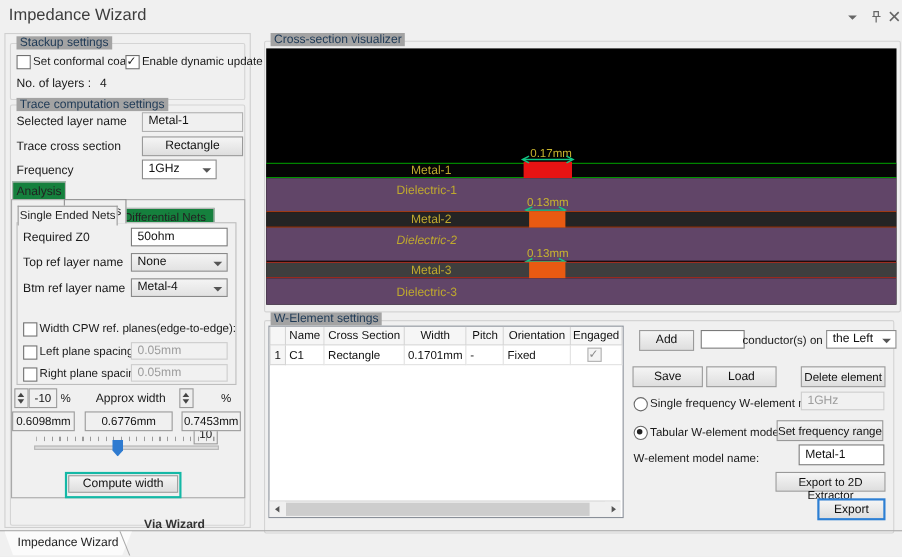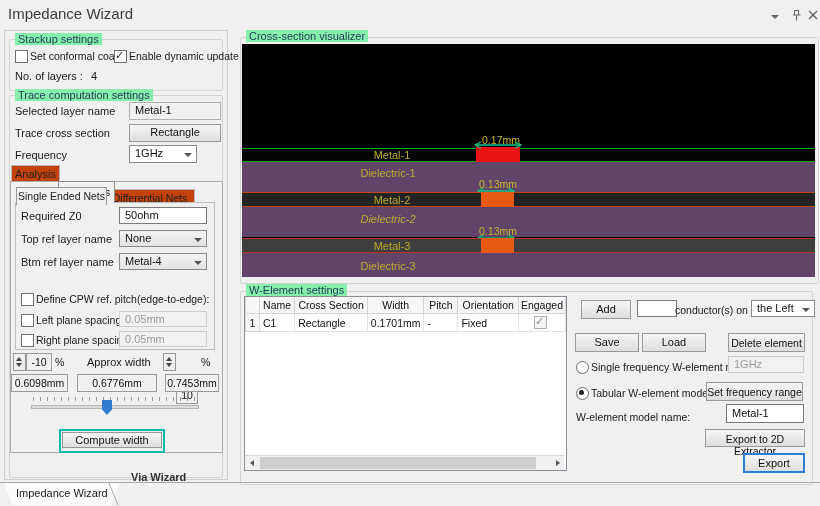--- a/index.html
+++ b/index.html
@@ -1,38 +1,38 @@
 <!DOCTYPE html>
 <html><head>
 <meta charset="utf-8">
 <style>
   html,body{margin:0;padding:0;}
   body{font-family:"Liberation Sans","DejaVu Sans",sans-serif;font-size:11px;color:#111;background:#e9e9e9;}
   .app{position:relative;width:820px;height:506px;background:#f0f0f0;overflow:hidden;}
   .abs{position:absolute;}
   .title{font-size:15px;color:#3c3c3c;}
-  .grouplab{position:absolute;background:#86efac;padding:0 3px;color:#1f3a56;white-space:nowrap;}
+  .grouplab{position:absolute;background:#a3a3a3;padding:0 3px;color:#1f3a56;white-space:nowrap;}
   .groupbox{position:absolute;border:1px solid #d4d4d4;border-radius:2px;background:#f0f0f0;}
   .panel{position:absolute;border:1px solid #cfcfcf;background:#f0f0f0;}
   .lbl{position:absolute;white-space:nowrap;color:#1a1a1a;}
   .t-small{font-size:10.5px;}
   .cb{position:absolute;width:11px;height:11px;border:1px solid #707070;background:#fff;}
   .cb.checked::after{content:"✓";position:absolute;top:-2px;left:0px;font-size:11px;color:#222;}
   .cb.gray{border-color:#b0b0b0;background:#f4f4f4;}
   .cb.gray::after{color:#8d8d8d;}
   .radio{position:absolute;width:11px;height:11px;border:1px solid #6a6a6a;border-radius:50%;background:#fff;}
   .radio.sel::after{content:"";position:absolute;left:2px;top:2px;width:5px;height:5px;border-radius:50%;background:#222;}
   .btn{position:absolute;background:linear-gradient(#f5f5f5,#dedede);border:1px solid #999;text-align:center;color:#111;}
   .field{position:absolute;background:#f0f0f0;border:1px solid #b1b1b1;padding:1px 5px;white-space:nowrap;overflow:hidden;}
   .edit{position:absolute;background:#fff;border:1px solid #7a7a7a;padding:1px 5px;white-space:nowrap;}
   .disab{position:absolute;background:#f1f1f1;border:1px solid #cdcdcd;color:#9c9c9c;padding:1px 5px;white-space:nowrap;}
   .combo{position:absolute;background:linear-gradient(#f4f4f4,#e2e2e2);border:1px solid #8a8a8a;padding:1px 5px;white-space:nowrap;}
   .combo.white{background:#fff;}
   .carrow{position:absolute;right:4px;top:50%;margin-top:-1px;width:0;height:0;border-left:4px solid transparent;border-right:4px solid transparent;border-top:4px solid #555;}
-  .tab{position:absolute;border:1px solid #b5b5b5;border-bottom:none;background:#c2410c;text-align:center;color:#222;}
+  .tab{position:absolute;border:1px solid #b5b5b5;border-bottom:none;background:#15803d;text-align:center;color:#222;}
   .tab.active{background:#f0f0f0;border-color:#8f8f8f;z-index:3;}
   .tabpanel{position:absolute;border:1px solid #a9a9a9;background:#f0f0f0;}
   .innerbox{position:absolute;border:1px solid #bdbdbd;background:#f0f0f0;}
   .redwrap{position:absolute;border:2px solid #14b8a6;}
   .spinarrows{position:absolute;width:11px;height:16px;border:1px solid #9a9a9a;background:#eee;}
   .spinarrows::before{content:"";position:absolute;left:2px;top:3px;border-left:3px solid transparent;border-right:3px solid transparent;border-bottom:4px solid #444;}
   .spinarrows::after{content:"";position:absolute;left:2px;bottom:3px;border-left:3px solid transparent;border-right:3px solid transparent;border-top:4px solid #444;}
   .valbox{position:absolute;background:#f0f0f0;border:1px solid #9a9a9a;text-align:center;font-size:10.5px;padding-top:2px;}
   .ticks{position:absolute;height:4px;background:repeating-linear-gradient(to right,#9a9a9a 0 1px,transparent 1px 7px);}
   .track{position:absolute;height:2px;background:#dcdcdc;border:1px solid #b5b5b5;}
@@ -124,21 +124,21 @@
       <span class="carrow"></span>
     </div>
 
     <div class="lbl" style="left:16px;top:225px;">Btm ref layer name</div>
     <div class="combo" style="left:114px;top:222px;width:76px;height:13px;">
       <span>Metal-4</span>
       <span class="carrow"></span>
     </div>
 
     <span class="cb" style="left:16px;top:262px;"></span>
-    <div class="lbl t-small" style="left:31px;top:262px;">Define CPW ref. pitch(edge-to-edge):</div>
+    <div class="lbl t-small" style="left:31px;top:262px;">Width CPW ref. planes(edge-to-edge):</div>
 
     <span class="cb" style="left:16px;top:283px;"></span>
     <div class="lbl t-small" style="left:31px;top:283px;">Left plane spacing</div>
     <div class="disab" style="left:114px;top:280px;width:76px;height:12px;">0.05mm</div>
 
     <span class="cb" style="left:16px;top:303px;"></span>
     <div class="lbl t-small" style="left:31px;top:303px;">Right plane spacing</div>
     <div class="disab" style="left:114px;top:300px;width:76px;height:12px;">0.05mm</div>
 
     <span class="spinarrows" style="left:8px;top:322px;"></span>

